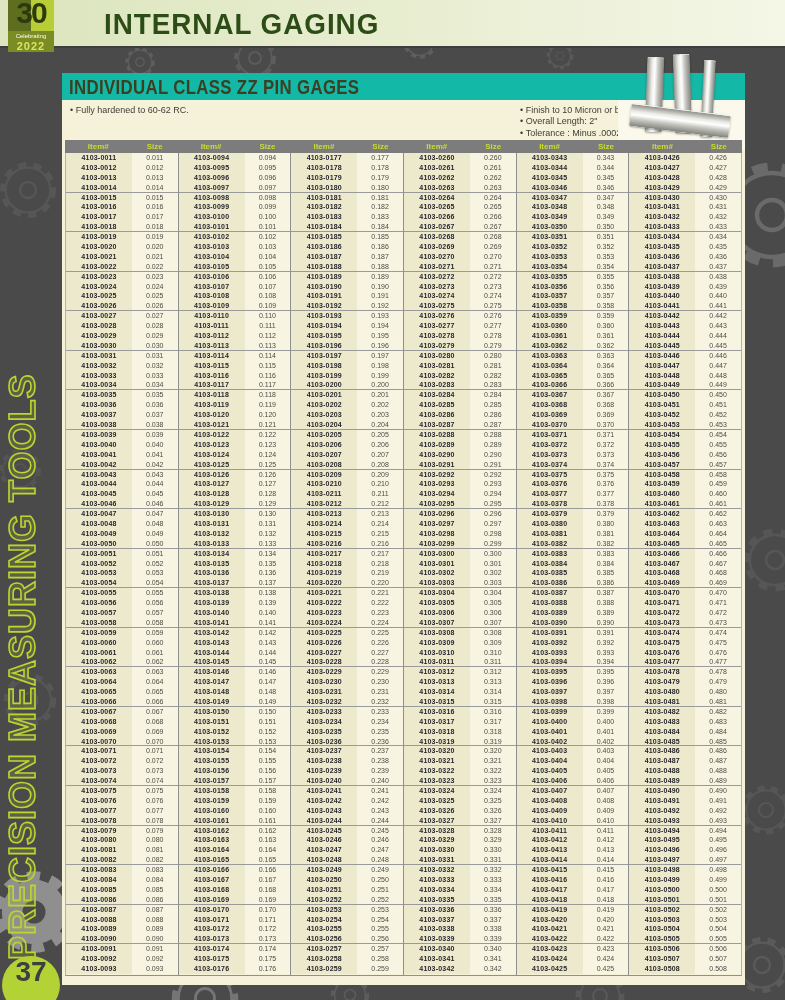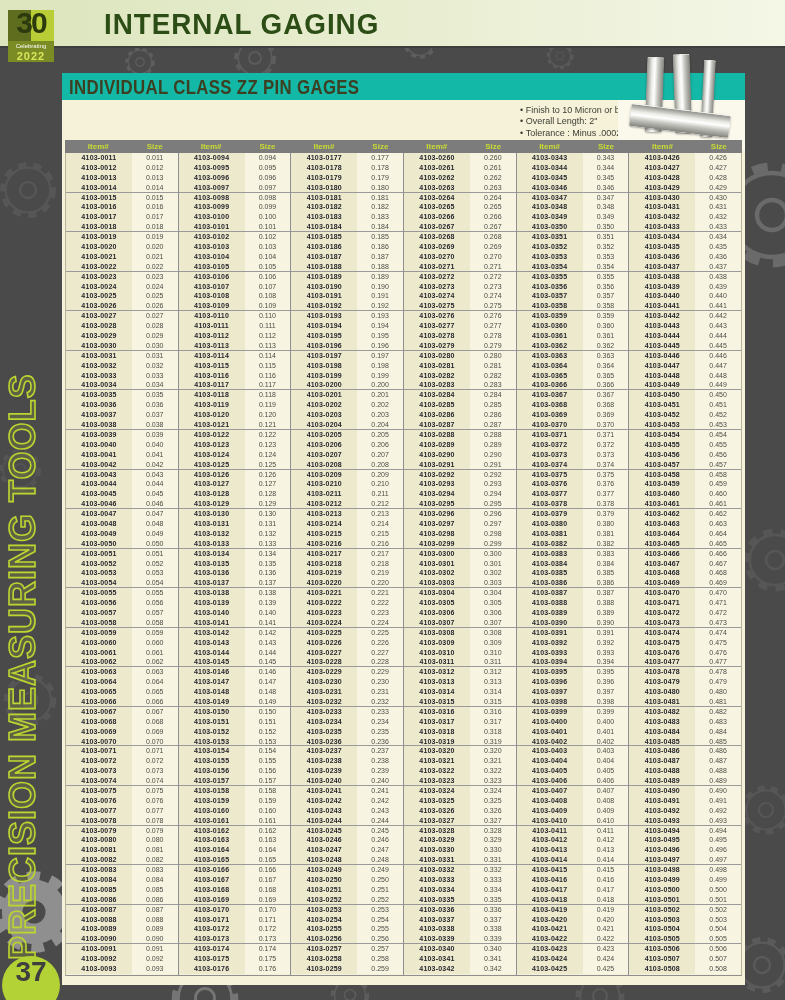--- a/index.html
+++ b/index.html
@@ -7,21 +7,21 @@
        font-family:"Liberation Sans",sans-serif;}
   
   #gearbg{position:absolute;inset:0;z-index:0;}
   
   .topstrip{position:absolute;left:0;top:0;width:785px;height:46px;z-index:3;
     background:linear-gradient(90deg,#dce5bd 0%,#e9eed2 55%,#f4f6e6 100%);
     border-bottom:2px solid #3e3e3e;}
   .page-title{position:absolute;left:104px;top:8px;font-size:29px;font-weight:bold;
     color:#2d4d16;letter-spacing:1px;transform:scaleX(.96);transform-origin:left;}
   
-  .logo{position:absolute;left:8px;top:10px;width:46px;height:52px;z-index:4;overflow:hidden;}
+  .logo{position:absolute;left:8px;top:0;width:46px;height:52px;z-index:4;overflow:hidden;}
   .logo .q{position:absolute;width:50%;height:60%;}
   .logo .q1{left:0;top:0;background:#5f6e1e;}
   .logo .q2{right:0;top:0;background:#b9cd36;}
   .logo .qb{position:absolute;left:0;bottom:0;width:100%;height:40%;background:#7c8c24;}
   .logo .big30{position:absolute;left:0;top:-4px;width:100%;text-align:center;
     font-size:30px;font-weight:900;color:#2c3a0e;letter-spacing:-2px;}
   .logo .celeb{position:absolute;left:0;bottom:13px;width:100%;text-align:center;
     font-size:6px;color:#ffffff;}
   .logo .yr{position:absolute;left:0;bottom:0;width:100%;text-align:center;
     font-size:11px;font-weight:bold;color:#d8e65c;letter-spacing:1px;}
@@ -122,20 +122,21 @@
   <span>37</span>
 </div>
 
 <div class="panel">
   <div class="banner">
     <span>INDIVIDUAL CLASS ZZ PIN GAGES</span>
   </div>
 
   <div class="bullets">
     <div class="blist left">
+        <div>Fully hardened to 60-62 RC.</div>
       </div>
     <div class="blist right">
         <div>Finish to 10 Micron or better.</div>
         <div>Overall Length: 2"</div>
         <div>Tolerance : Minus .0002"</div>
       </div>
   </div>
 
   <div class="photo-patch"></div>
   <div class="pins">

